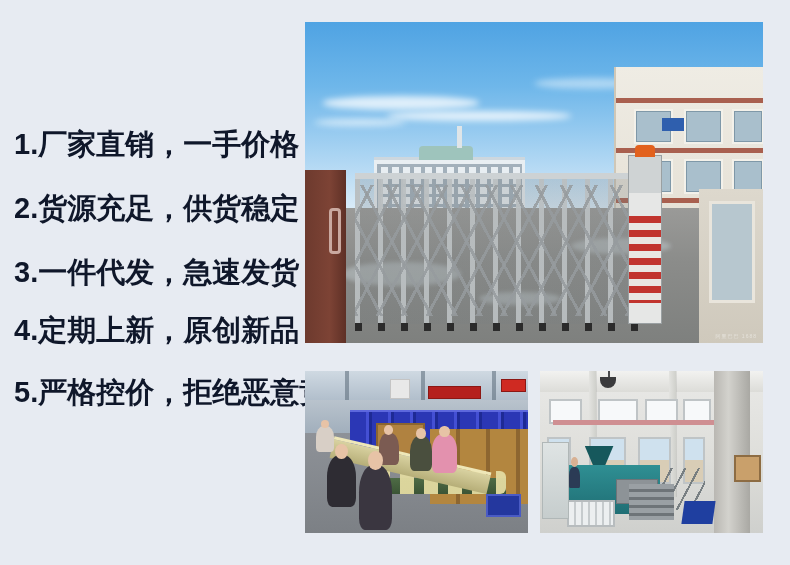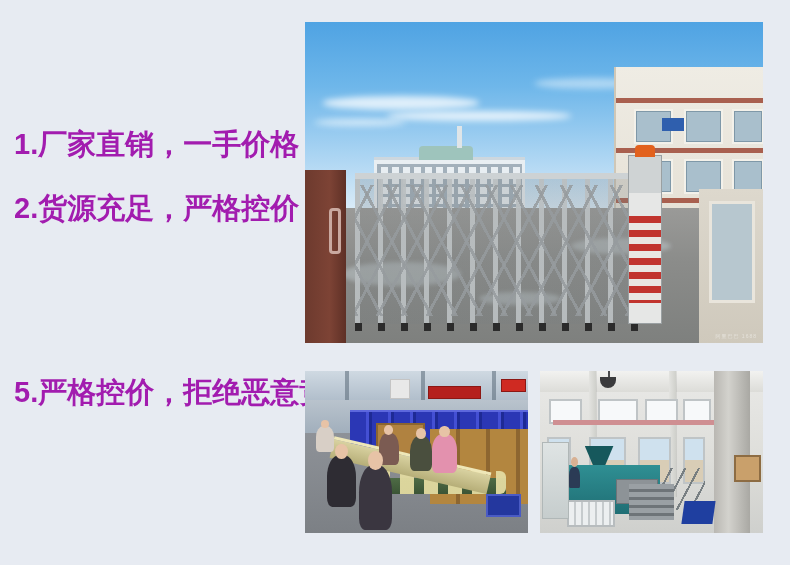--- a/index.html
+++ b/index.html
@@ -37,21 +37,21 @@
     letter-spacing: 0.5px;
     color: #F4691E;
     white-space: nowrap;
     line-height: 1;
   }
   .reason-row {
     position: absolute;
     left: 14px;
     font-size: 29px;
     font-weight: bold;
-    color: #a21caf;
+    color: #0f172a;
     white-space: nowrap;
     line-height: 1;
     letter-spacing: 0px;
   }
   #reason-0 { top: 130px; }
   #reason-1 { top: 194px; }
   #reason-2 { top: 258px; }
   #reason-3 { top: 316px; }
   #reason-4 { top: 378px; }
 
@@ -447,24 +447,30 @@
 <div id="poster">
 
   <div id="reasons-panel">
 
 
     <div class="reason-row" id="reason-0">
       <span class="reason-index">1.</span><span class="reason-text">厂家直销，一手价格</span>
     </div>
 
     <div class="reason-row" id="reason-1">
-      <span class="reason-index">2.</span><span class="reason-text">货源充足，严格控价</span>
-    </div>
-
-
+      <span class="reason-index">2.</span><span class="reason-text">货源充足，供货稳定</span>
+    </div>
+
+    <div class="reason-row" id="reason-2">
+      <span class="reason-index">3.</span><span class="reason-text">一件代发，急速发货</span>
+    </div>
+
+    <div class="reason-row" id="reason-3">
+      <span class="reason-index">4.</span><span class="reason-text">定期上新，原创新品</span>
+    </div>
 
     <div class="reason-row" id="reason-4">
       <span class="reason-index">5.</span><span class="reason-text">严格控价，拒绝恶意竞争</span>
     </div>
   </div>
 
   <div class="photo" id="photo-factory-exterior">
     <div class="photo-inner">
       <div class="sky">
         <div class="cloud c1"></div>

